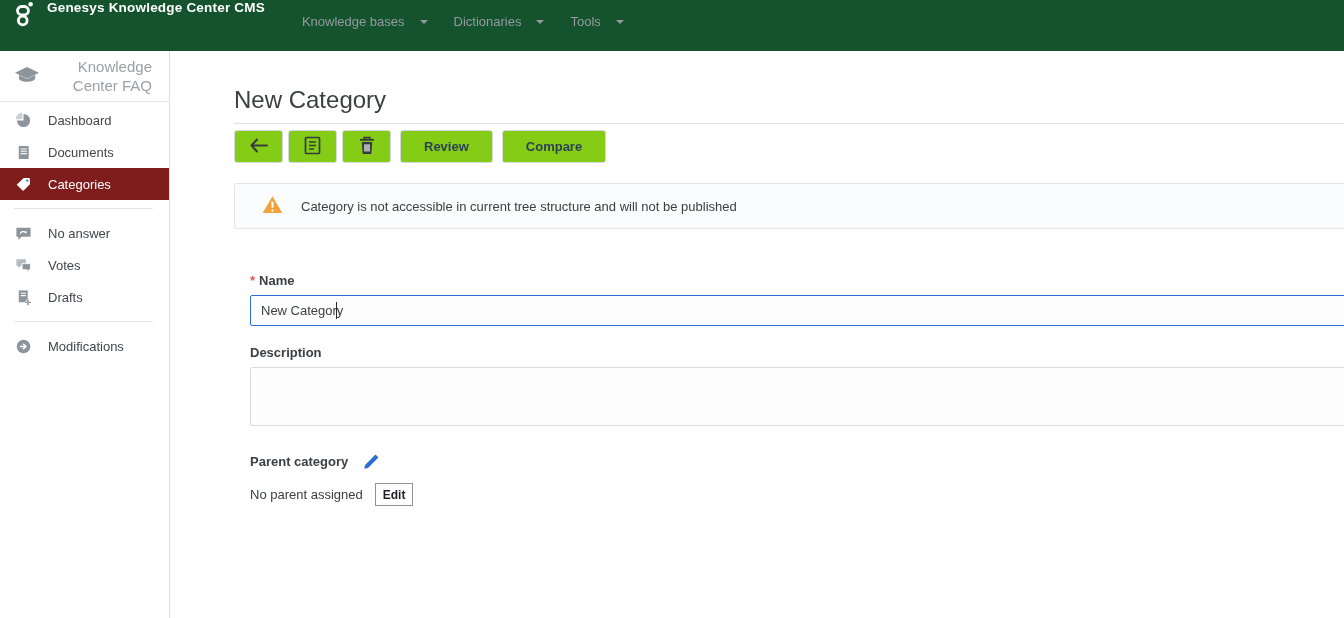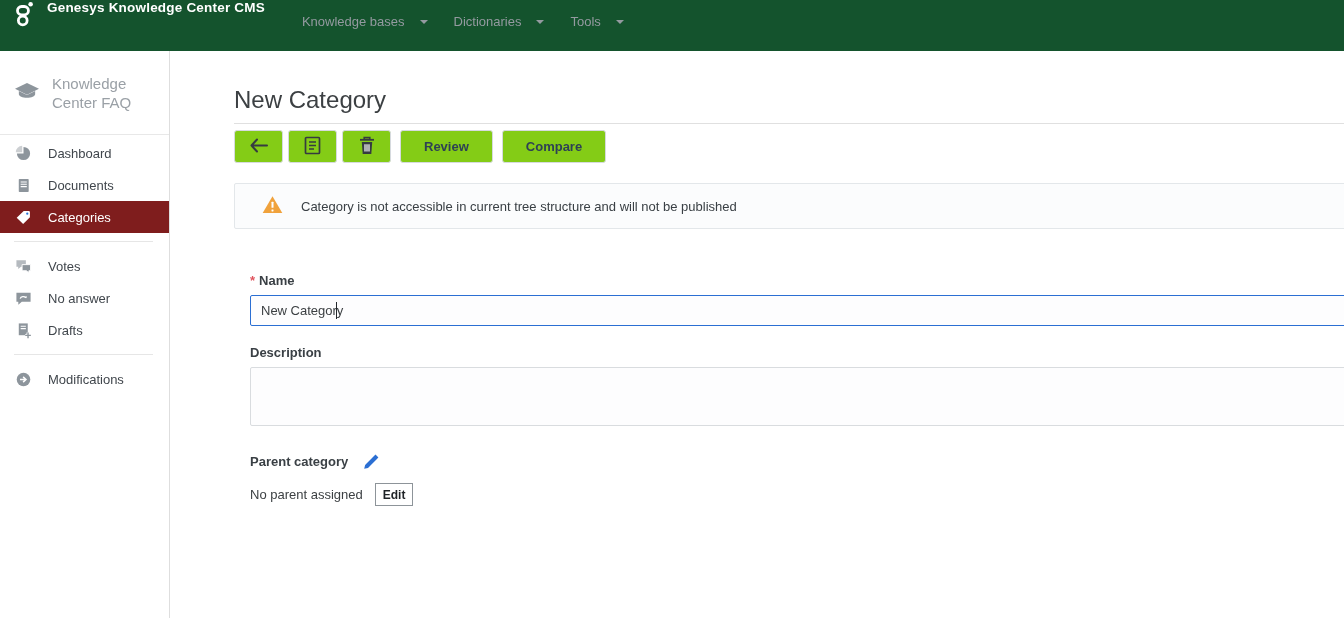--- a/index.html
+++ b/index.html
@@ -16,21 +16,21 @@
   .nav-item { color:#949aa0; font-size:13px; display:flex; align-items:center;
     gap:15px; padding:0 13px; height:43px; cursor:pointer; }
   .caret { width:0; height:0; border-left:4px solid transparent;
     border-right:4px solid transparent; border-top:4.5px solid #949aa0; }
 
   
   .layout { display:flex; height:575px; }
   .sidebar { width:170px; min-width:170px; background:#fff;
     border-right:1px solid #dedede; }
   .kb-header { display:flex; align-items:center; padding:13px 8px 13px 12px;
-    border-bottom:1px solid #e8e8e8; height:84px; cursor:pointer; }
+    border-bottom:1px solid #e8e8e8; height:51px; cursor:pointer;text-align:right; }
   .kb-title { color:#9aa0a6; font-size:15px; line-height:19px; margin-left:10px;
     width:100px; }
   .kb-icon { color:#8d959c; display:flex; }
   .side-item { height:32px; display:flex; align-items:center; color:#40464c;
     font-size:13px; cursor:pointer; }
   .side-item.active { background:#7f1d1d; color:#fff; }
   .sicon { width:18px; height:18px; margin-left:14px; color:#8d959c;
     display:flex; align-items:center; justify-content:center; }
   .side-item.active .sicon { color:#fff; }
   .slabel { margin-left:16px; }
@@ -148,36 +148,36 @@
         </svg>
       </span>
       <span class="slabel">Categories</span>
     </div>
 
     <div class="side-sep"></div>
 
     <div class="side-item">
       <span class="sicon">
         <svg width="17" height="17" viewBox="0 0 18 18">
-          <path d="M1.5 2.5h10v6.8H6.3L3.4 11.6V9.3H1.5z" fill="currentColor" opacity=".65"></path>
-          <path d="M7.5 7h9v6.5h-1.8v2.3l-2.6-2.3H7.5z" fill="currentColor" stroke="#fff" stroke-width="1"></path>
-        </svg>
-      </span>
-      <span class="slabel">Votes</span>
-    </div>
-
-    <div class="side-item">
-      <span class="sicon">
-        <svg width="17" height="17" viewBox="0 0 18 18">
           <path d="M1.5 3h15v9.5H7.2L3.5 15.6v-3.1h-2z" fill="currentColor"></path>
           <path d="M5.5 9.2c.7-2.4 4.3-2.9 6-1" stroke="#fff" stroke-width="1.4" fill="none"></path>
           <path d="M12.4 6.4l-.2 2.4-2.1-1.2z" fill="#fff"></path>
         </svg>
       </span>
       <span class="slabel">No answer</span>
+    </div>
+
+    <div class="side-item">
+      <span class="sicon">
+        <svg width="17" height="17" viewBox="0 0 18 18">
+          <path d="M1.5 2.5h10v6.8H6.3L3.4 11.6V9.3H1.5z" fill="currentColor" opacity=".65"></path>
+          <path d="M7.5 7h9v6.5h-1.8v2.3l-2.6-2.3H7.5z" fill="currentColor" stroke="#fff" stroke-width="1"></path>
+        </svg>
+      </span>
+      <span class="slabel">Votes</span>
     </div>
 
     <div class="side-item">
       <span class="sicon">
         <svg width="17" height="17" viewBox="0 0 18 18">
           <path d="M4 1.5h9.5V14H4z" fill="currentColor"></path>
           <path d="M6 4.5h5.5M6 7h5.5" stroke="#fff" stroke-width="1.1"></path>
           <path d="M13.8 11.2v6M10.8 14.2h6" stroke="#fff" stroke-width="3.2"></path>
           <path d="M13.8 11.2v6M10.8 14.2h6" stroke="currentColor" stroke-width="1.5"></path>
         </svg>

